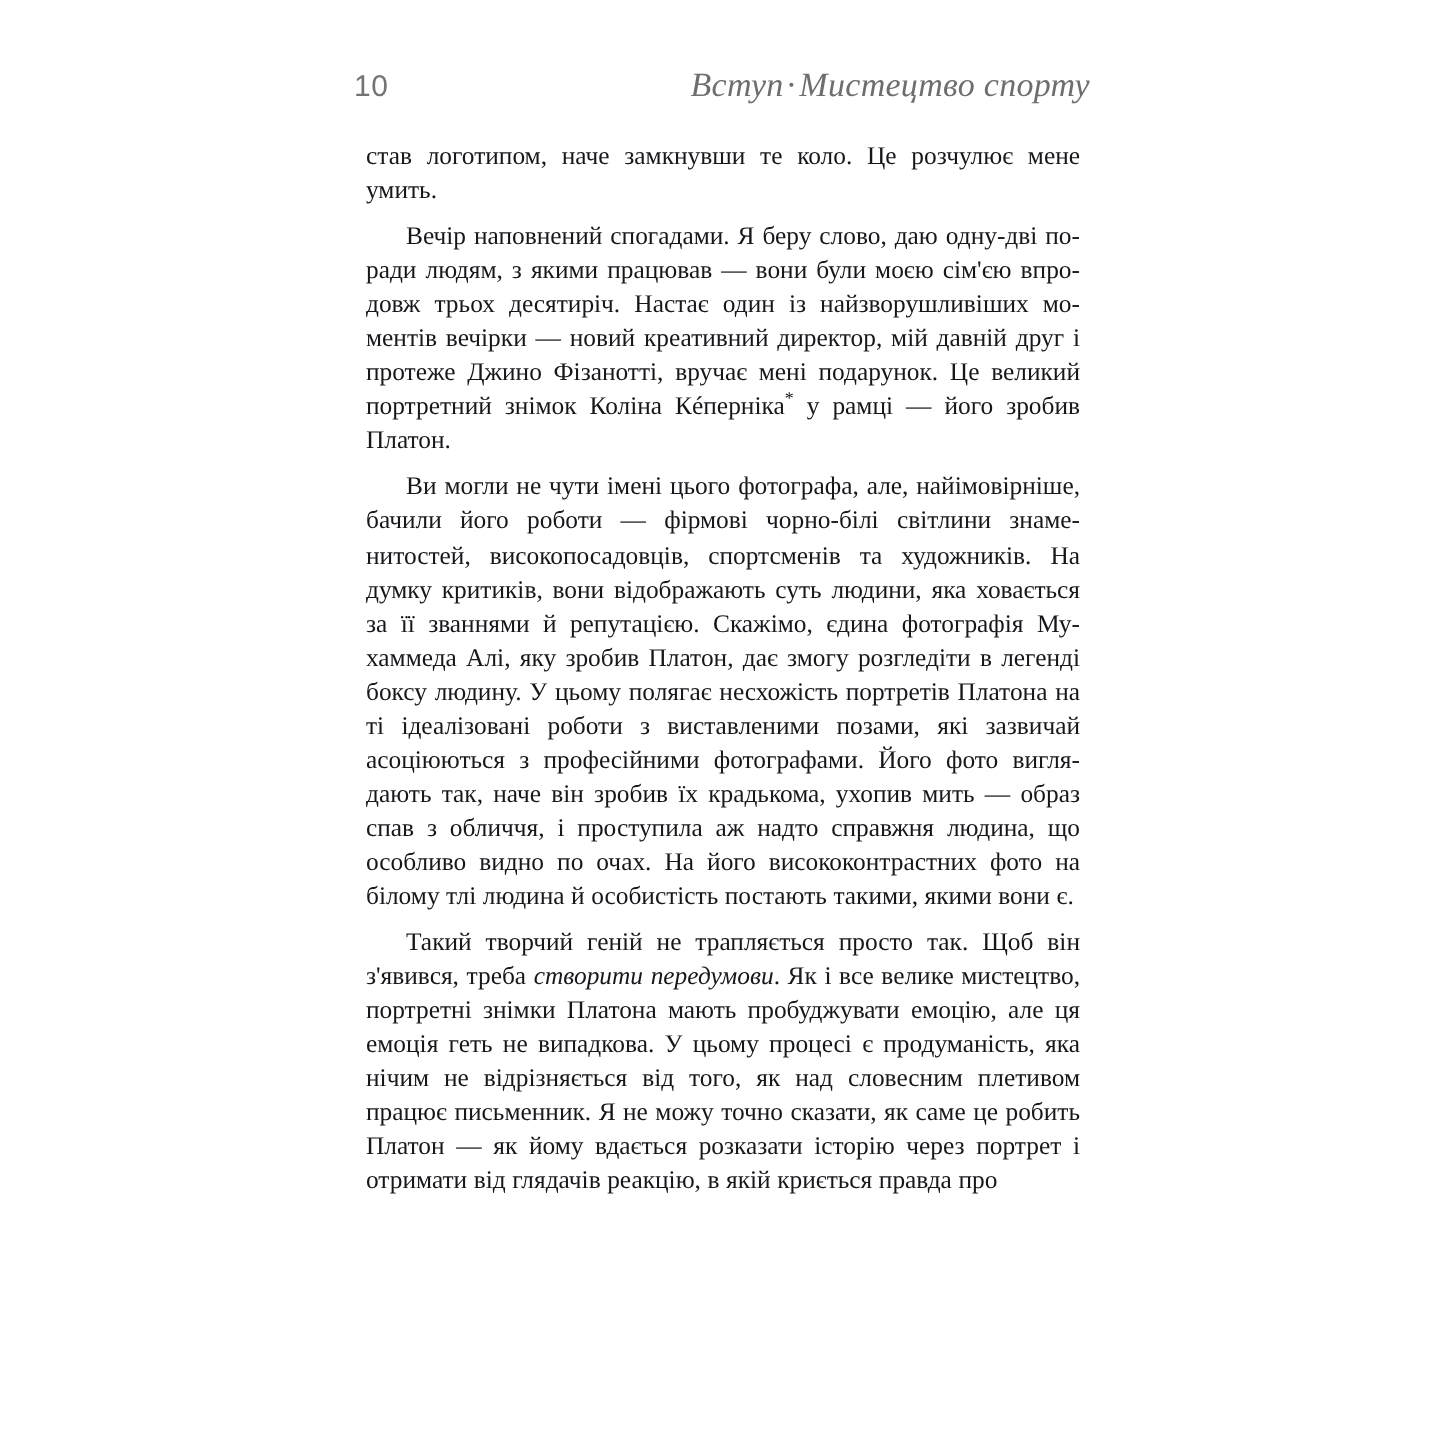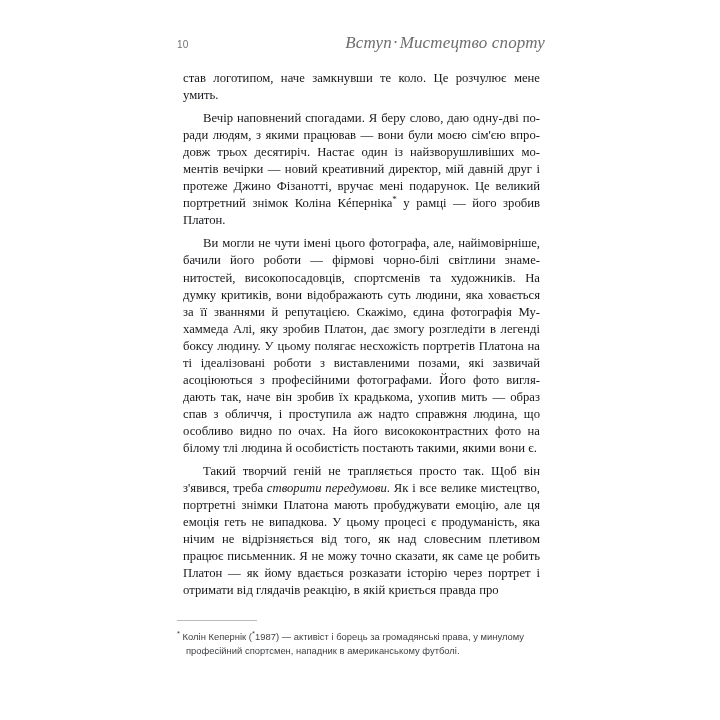--- a/index.html
+++ b/index.html
@@ -28,21 +28,21 @@
     left: 177px;
     top: 33px;
     width: 368px;
     display: flex;
     justify-content: space-between;
     align-items: baseline;
     color: #6b6b6b;
   }
   .folio {
     font-family: "Liberation Sans", "DejaVu Sans", sans-serif;
-    font-size: 10px;
+    font-size: 15px;
     letter-spacing: 0.3px;
     color: #737373;
   }
   .head-title {
     font-family: "Liberation Serif", "DejaVu Serif", serif;
     font-style: italic;
     font-size: 17px;
     letter-spacing: 0.15px;
     color: #6e6e6e;
     white-space: nowrap;
@@ -132,18 +132,14 @@
     <p class="para">став логотипом, наче замкнувши те коло. Це розчулює мене умить.</p>
 
     <p class="para indent"><span>Вечір наповнений спогадами. Я беру слово, даю одну-дві по­ради людям, з якими працював — вони були моєю сім'єю впро­довж трьох десятиріч. Настає один із найзворушливіших мо­ментів вечірки — новий креативний директор, мій давній друг і протеже Джино Фізанотті, вручає мені подарунок. Це вели­кий портретний знімок Коліна Кéперніка</span><sup class="fn">*</sup><span> у рамці — його зро­бив Платон.</span></p>
 
     <p class="para indent">Ви могли не чути імені цього фотографа, але, найімовірні­ше, бачили його роботи — фірмові чорно-білі світлини знаме­нитостей, високопосадовців, спортсменів та художників. На думку критиків, вони відображають суть людини, яка ховаєть­ся за її званнями й репутацією. Скажімо, єдина фотографія Му­хаммеда Алі, яку зробив Платон, дає змогу розгледіти в легенді боксу людину. У цьому полягає несхожість портретів Платона на ті ідеалізовані роботи з виставленими позами, які зазвичай асоціюються з професійними фотографами. Його фото вигля­дають так, наче він зробив їх крадькома, ухопив мить — об­раз спав з обличчя, і проступила аж надто справжня людина, що особливо видно по очах. На його висококонтрастних фото на білому тлі людина й особистість постають такими, якими вони є.</p>
 
     <p class="para indent"><span>Такий творчий геній не трапляється просто так. Щоб він з'явився, треба </span><em>створити передумови</em><span>. Як і все велике мистецтво, портретні знімки Платона мають пробуджувати емоцію, але ця емоція геть не випадкова. У цьому процесі є продуманість, яка нічим не відрізняється від того, як над словесним плетивом працює письменник. Я не можу точно сказати, як саме це ро­бить Платон — як йому вдається розказати історію через пор­трет і отримати від глядачів реакцію, в якій криється правда про</span></p>
 
   </div>
 
-  <div class="footnote-area">
-    <div class="footnote-rule"></div>
-    <p class="footnote"><span class="marker">*</span><span> Колін Кепернік (</span><span class="born">*</span><span>1987</span><span>) — активіст і борець за громадянські права, у минулому професійний спортсмен, нападник в американському футболі.</span></p>
-  </div>
 
 </div>
 
 </body></html>

